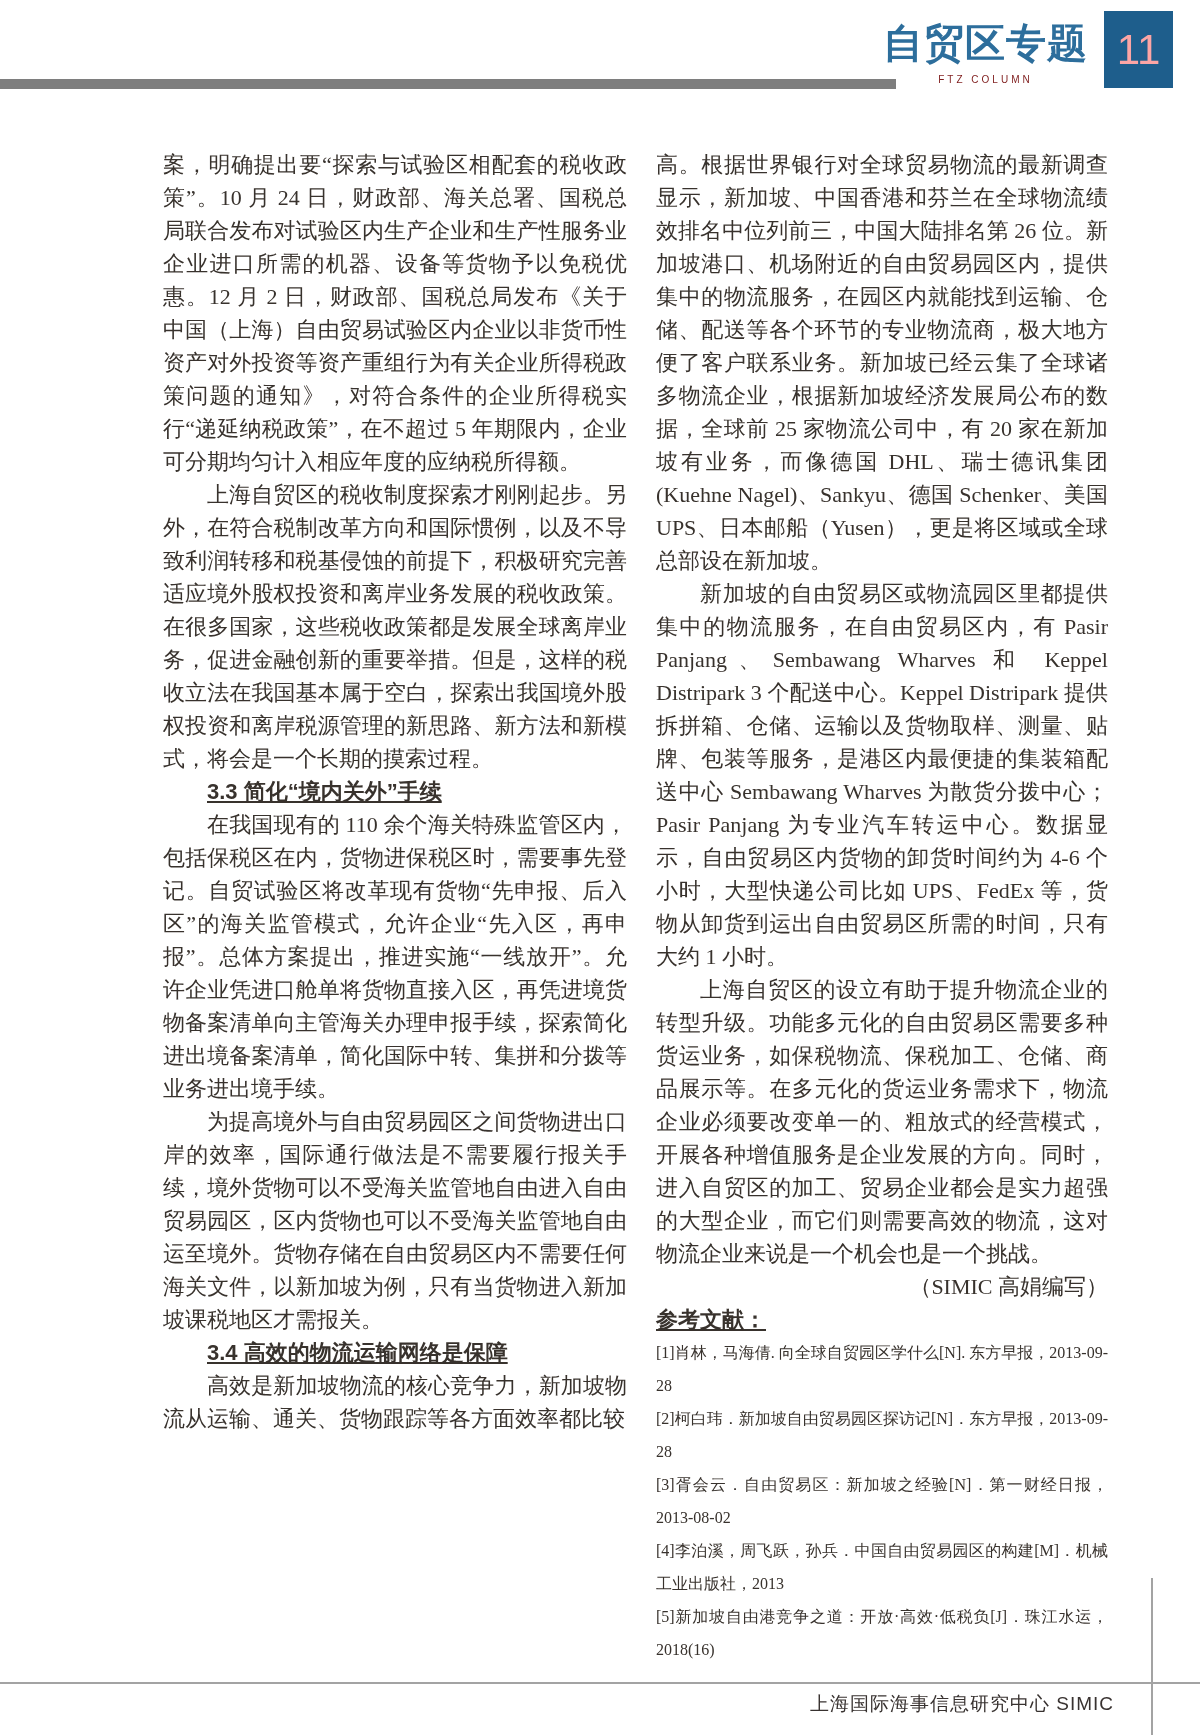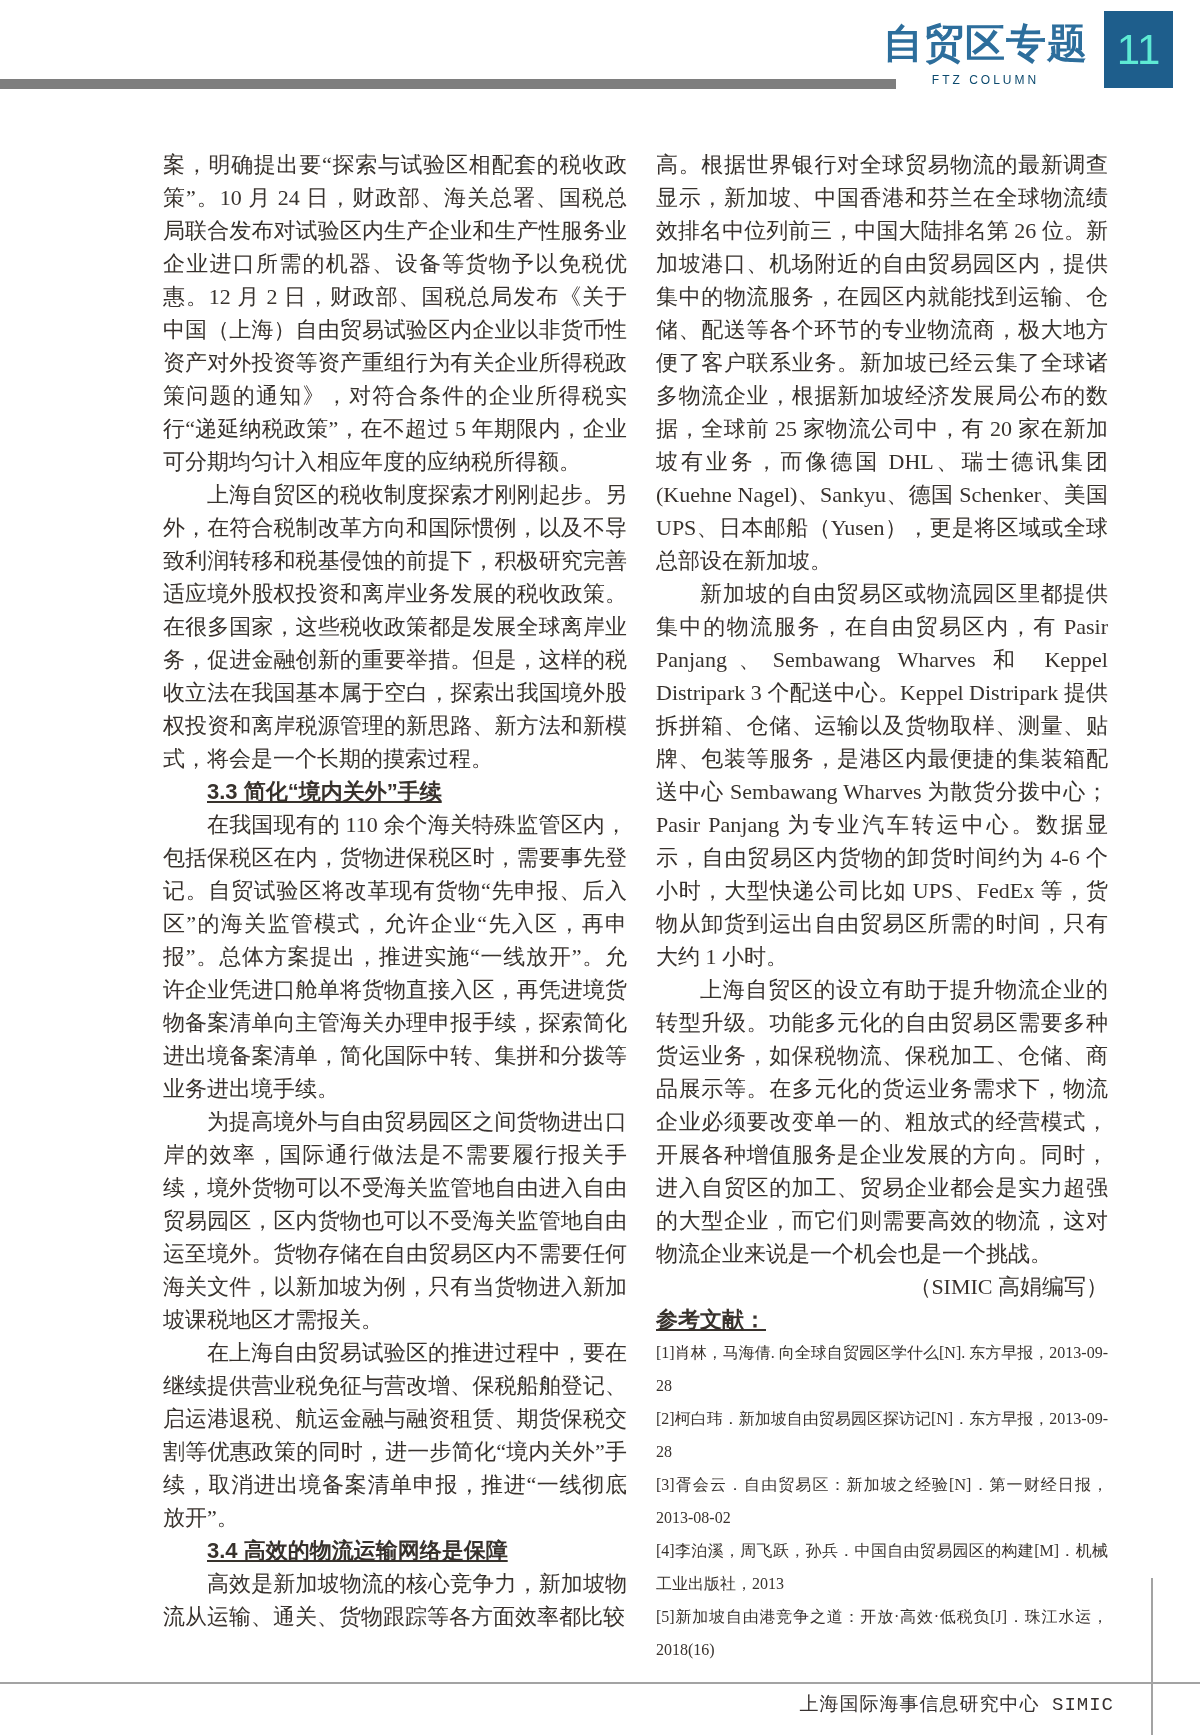--- a/index.html
+++ b/index.html
@@ -15,26 +15,26 @@
   .masthead-bar { position:absolute; left:0; top:79px; width:896px; height:10px; background:#7e7e7e; }
   .title-group  { position:absolute; top:18px; right:112px; text-align:center; }
   .masthead-title {
     font-family:"Liberation Sans","DejaVu Sans",sans-serif;
     font-weight:bold; font-size:40px; line-height:50px;
     letter-spacing:1px; color:#2d6e9c; white-space:nowrap;
   }
   .masthead-sub {
     margin-top:4px;
     font-family:"Liberation Sans","DejaVu Sans",sans-serif;
-    font-size:12px; line-height:16px; letter-spacing:3px; color:#0c4a6e;
+    font-size:10px; line-height:16px; letter-spacing:3px; color:#7f1d1d;
     white-space:nowrap;
   }
   .page-box {
     position:absolute; left:1104px; top:11px; width:69px; height:77px;
-    background:#1e5e8c; color:#5eead4;
+    background:#1e5e8c; color:#fca5a5;
     font-family:"Liberation Sans","DejaVu Sans",sans-serif;
     font-size:42px; display:flex; align-items:center; justify-content:center;
   }
 
   
   .col { position:absolute; top:148px; font-size:22px; line-height:33px; text-align:justify; }
   .col-left  { left:163px; width:464px; }
   .col-right { left:656px; width:452px; }
   .col p, .col h3 { margin:0; padding:0; }
   .indent { text-indent:2em; }
@@ -43,21 +43,21 @@
     font-size:22px; font-weight:bold; line-height:33px; text-align:left;text-decoration:underline;
   }
   .byline { text-align:right; padding-right:18px; }
   .ref { font-size:16px; line-height:33px; }
 
   
   .footer-rule  { position:absolute; left:0; top:1682px; width:1200px; height:2px; background:#a3a3a3; }
   .footer-vrule { position:absolute; left:1151px; top:1578px; width:2px; height:157px; background:#a3a3a3; }
   .footer-text  {
     position:absolute; top:1691px; right:86px;
-    font-family:Liberation Mono, monospace;
+    font-family:Liberation Sans, sans-serif;
     font-size:19px; letter-spacing:1px; color:#383230; white-space:nowrap;
   }
 </style>
 </head>
 <body>
 
 <div class="page">
 
   <div class="masthead-bar"></div>
 
@@ -68,21 +68,20 @@
 
   <div class="page-box">11</div>
 
   <main>
     <section class="col col-left">
         <p class="body-p">案，明确提出要“探索与试验区相配套的税收政策”。10 月 24 日，财政部、海关总署、国税总局联合发布对试验区内生产企业和生产性服务业企业进口所需的机器、设备等货物予以免税优惠。12 月 2 日，财政部、国税总局发布《关于中国（上海）自由贸易试验区内企业以非货币性资产对外投资等资产重组行为有关企业所得税政策问题的通知》，对符合条件的企业所得税实行“递延纳税政策”，在不超过 5 年期限内，企业可分期均匀计入相应年度的应纳税所得额。</p>
         <p class="body-p indent">上海自贸区的税收制度探索才刚刚起步。另外，在符合税制改革方向和国际惯例，以及不导致利润转移和税基侵蚀的前提下，积极研究完善适应境外股权投资和离岸业务发展的税收政策。在很多国家，这些税收政策都是发展全球离岸业务，促进金融创新的重要举措。但是，这样的税收立法在我国基本属于空白，探索出我国境外股权投资和离岸税源管理的新思路、新方法和新模式，将会是一个长期的摸索过程。</p>
         <h3 class="sec-h indent">3.3 简化“境内关外”手续</h3>
         <p class="body-p indent">在我国现有的 110 余个海关特殊监管区内，包括保税区在内，货物进保税区时，需要事先登记。自贸试验区将改革现有货物“先申报、后入区”的海关监管模式，允许企业“先入区，再申报”。总体方案提出，推进实施“一线放开”。允许企业凭进口舱单将货物直接入区，再凭进境货物备案清单向主管海关办理申报手续，探索简化进出境备案清单，简化国际中转、集拼和分拨等业务进出境手续。</p>
         <p class="body-p indent">为提高境外与自由贸易园区之间货物进出口岸的效率，国际通行做法是不需要履行报关手续，境外货物可以不受海关监管地自由进入自由贸易园区，区内货物也可以不受海关监管地自由运至境外。货物存储在自由贸易区内不需要任何海关文件，以新加坡为例，只有当货物进入新加坡课税地区才需报关。</p>
-        <p class="body-p indent">在上海自由贸易试验区的推进过程中，要在继续提供营业税免征与营改增、保税船舶登记、启运港退税、航运金融与融资租赁、期货保税交割等优惠政策的同时，进一步简化“境内关外”手续，取消进出境备案清单申报，推进“一线彻底放开”。</p>
         <h3 class="sec-h indent">3.4 高效的物流运输网络是保障</h3>
         <p class="body-p indent">高效是新加坡物流的核心竞争力，新加坡物流从运输、通关、货物跟踪等各方面效率都比较</p>
       </section>
     <section class="col col-right">
         <p class="body-p">高。根据世界银行对全球贸易物流的最新调查显示，新加坡、中国香港和芬兰在全球物流绩效排名中位列前三，中国大陆排名第 26 位。新加坡港口、机场附近的自由贸易园区内，提供集中的物流服务，在园区内就能找到运输、仓储、配送等各个环节的专业物流商，极大地方便了客户联系业务。新加坡已经云集了全球诸多物流企业，根据新加坡经济发展局公布的数据，全球前 25 家物流公司中，有 20 家在新加坡有业务，而像德国 DHL、瑞士德讯集团(Kuehne Nagel)、Sankyu、德国 Schenker、美国 UPS、日本邮船（Yusen），更是将区域或全球总部设在新加坡。</p>
         <p class="body-p indent">新加坡的自由贸易区或物流园区里都提供集中的物流服务，在自由贸易区内，有 Pasir Panjang、Sembawang Wharves 和 Keppel Distripark 3 个配送中心。Keppel Distripark 提供拆拼箱、仓储、运输以及货物取样、测量、贴牌、包装等服务，是港区内最便捷的集装箱配送中心 Sembawang Wharves 为散货分拨中心；Pasir Panjang 为专业汽车转运中心。数据显示，自由贸易区内货物的卸货时间约为 4-6 个小时，大型快递公司比如 UPS、FedEx 等，货物从卸货到运出自由贸易区所需的时间，只有大约 1 小时。</p>
         <p class="body-p indent">上海自贸区的设立有助于提升物流企业的转型升级。功能多元化的自由贸易区需要多种货运业务，如保税物流、保税加工、仓储、商品展示等。在多元化的货运业务需求下，物流企业必须要改变单一的、粗放式的经营模式，开展各种增值服务是企业发展的方向。同时，进入自贸区的加工、贸易企业都会是实力超强的大型企业，而它们则需要高效的物流，这对物流企业来说是一个机会也是一个挑战。</p>
         <p class="byline">（SIMIC 高娟编写）</p>
         <h3 class="sec-h">参考文献：</h3>
         <p class="ref">[1]肖林，马海倩. 向全球自贸园区学什么[N]. 东方早报，2013-09-28</p>

